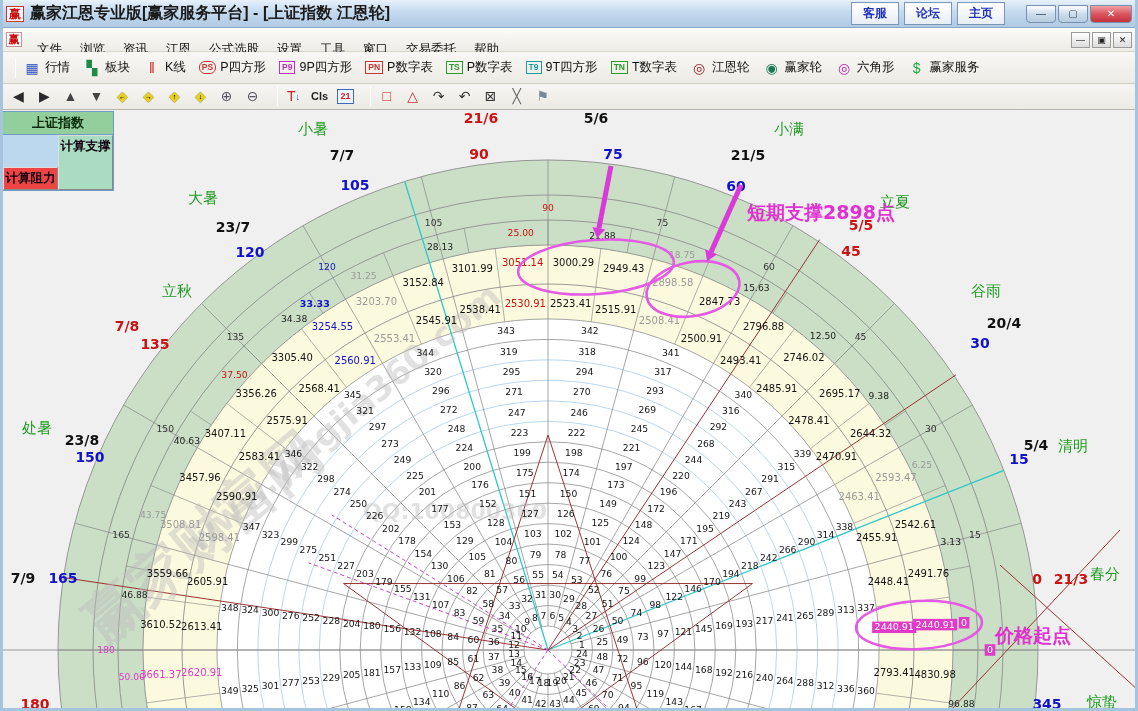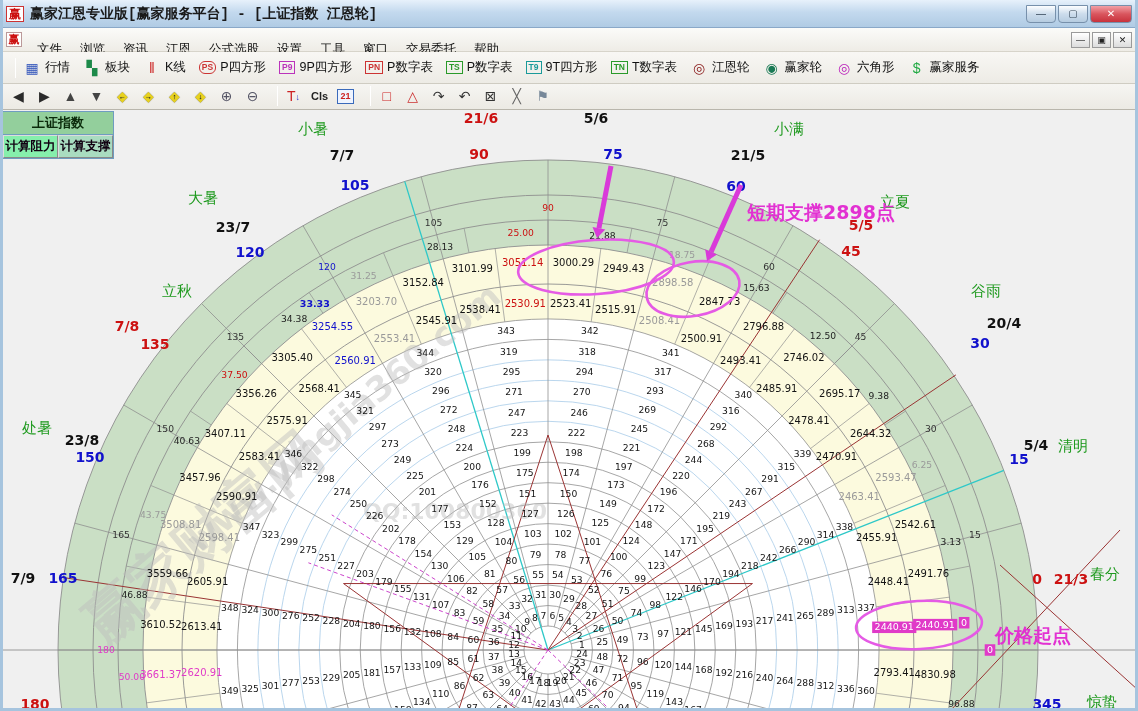--- a/index.html
+++ b/index.html
@@ -3,21 +3,21 @@
 <meta charset="utf-8">
 <style>
   html,body{margin:0;padding:0;background:#e8e8e8;}
   *{box-sizing:border-box;}
   body{font-family:"Liberation Sans","DejaVu Sans",sans-serif;}
   .window{position:relative;width:1138px;height:711px;overflow:hidden;background:#f0f0f0;}
   .frame{position:absolute;inset:0;border:3px solid #a6c4de;border-top:none;pointer-events:none;z-index:90;}
   
   .titlebar{height:28px;background:linear-gradient(#e7f1fb,#c3d9ee 45%,#b0cbe4);border-bottom:1px solid #8aa8c8;display:flex;align-items:center;padding:0 6px;position:relative;z-index:50;}
   .appicon{width:18px;height:16px;background:#fff;border:1px solid #c33;color:#c11;font-weight:bold;font-size:12px;line-height:14px;text-align:center;margin-right:6px;}
-  .titletext{font-size:14px;color:#1a1a1a;font-weight:bold;flex:0 1 auto;white-space:nowrap;font-family:Liberation Mono, monospace;}
+  .titletext{font-size:16px;color:#1a1a1a;font-weight:bold;flex:0 1 auto;white-space:nowrap;}
   .titlebar .spacer{flex:1;}
   .tbtn{background:linear-gradient(#ffffff,#e8eef6);border:1px solid #7a96b8;color:#2233bb;font-size:12px;font-weight:bold;padding:2px 11px;margin-right:5px;cursor:pointer;}
   .winctl{display:flex;margin-left:14px;}
   .wbtn{width:30px;height:18px;border:1px solid #7790ab;border-radius:0 0 4px 4px;background:linear-gradient(#fdfeff,#ccdcec 50%,#b6cce0);color:#345;font-size:10px;line-height:16px;text-align:center;margin-left:2px;cursor:pointer;}
   .wbtn.close{width:42px;background:linear-gradient(#f2a0a6,#d9565e 50%,#c8323c);color:#fff;font-weight:bold;}
   
   .menubar{height:24px;background:linear-gradient(#fbfbf9,#eeece6);border-bottom:1px solid #d7d4ca;display:flex;align-items:center;padding:0 4px;position:relative;z-index:50;}
   .menuicon{width:16px;height:15px;border:1px solid #b99;background:#fff;color:#c11;font-weight:bold;font-size:11px;line-height:13px;text-align:center;margin:0 6px 0 2px;}
   .mi{font-size:12.5px;color:#111;padding:19px 9px;cursor:pointer;margin-top:19px;}
   .menubar .spacer{flex:1;}
@@ -36,32 +36,37 @@
   
   .chart{position:absolute;left:0;top:110px;width:1138px;height:601px;background:#f0f0f0;overflow:hidden;}
   .chart svg{position:absolute;left:0;top:0;}
   svg text{font-family:"DejaVu Sans","Liberation Sans",sans-serif;}
   
   .panel{position:absolute;left:2px;top:1px;width:112px;z-index:40;font-weight:bold;border:1px solid #6f9cc0;background:#bcd8ef;}
   .panel .hd{background:#93cf9c;color:#0a2a0a;text-align:center;font-size:13px;padding:2px 0;border-bottom:1px solid #6f9cc0;}
   .panel .row{background:#b4d6ef;color:#8b0000;font-size:12px;padding:2px 2px;border-bottom:1px solid #8fb7d4;white-space:nowrap;overflow:hidden;}
   .panel .btns{display:flex;}
   .panel .pbtn{flex:1;font-size:12.5px;color:#101;text-align:center;padding:2px 0;border:1px outset #ddd;cursor:pointer;}
-  .panel .pbtn.b1{background:#86efac;}
+  .panel .pbtn.b1{background:#ef4444;margin-top:32px;}
   .panel .pbtn.b2{background:#a9dcc0;}
 </style>
 </head>
 <body>
 
 <div class="window">
 
   <div class="titlebar">
     <div class="appicon">赢</div>
     <div class="titletext">赢家江恩专业版[赢家服务平台] - [上证指数 江恩轮]</div>
     <div class="spacer"></div>
+    <div id="titlebtns" style="display:flex;">
+        <div class="tbtn">客服</div>
+        <div class="tbtn">论坛</div>
+        <div class="tbtn">主页</div>
+      </div>
     <div class="winctl">
         <div class="wbtn">—</div>
         <div class="wbtn">▢</div>
         <div class="wbtn close">✕</div>
       </div>
   </div>
 
   <div class="menubar">
     <div class="menuicon">赢</div>
     <div id="menuitems" style="display:flex;">

